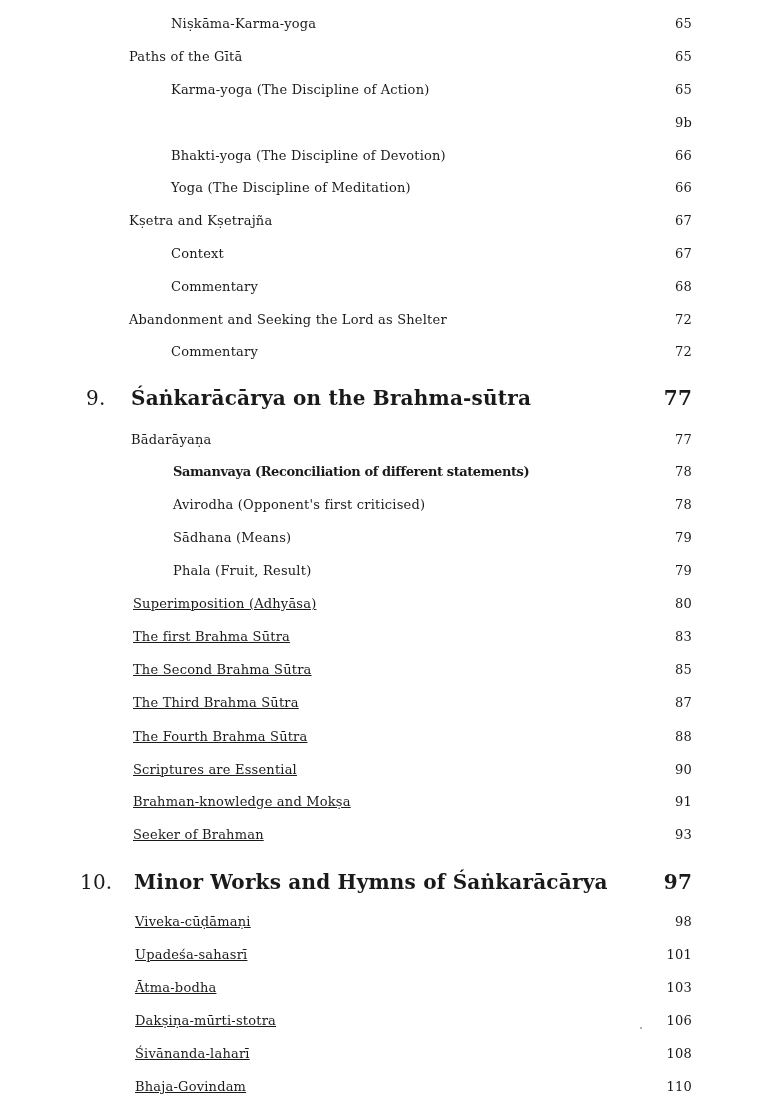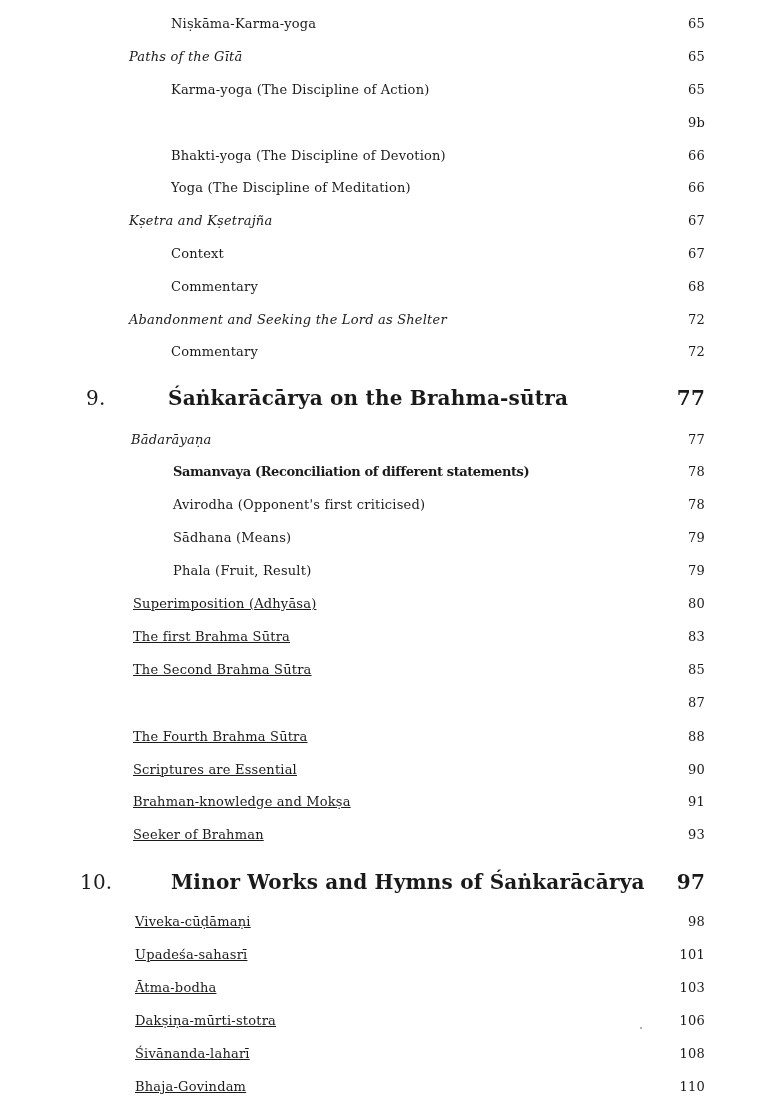--- a/index.html
+++ b/index.html
@@ -29,38 +29,38 @@
       font-size: 13px;
       line-height: 30px;
       letter-spacing: 0.2px;
     }
     .row .label {
       position: absolute;
       white-space: nowrap;
     }
     .row .page {
       position: absolute;
-      right: 75px;
+      right: 88px;
       text-align: right;
       white-space: nowrap;
     }
-    .lvl1 .label { left: 129px; font-style: italic; }
+    .lvl1 .label { left: 129px; }
     .lvl2 .label { left: 171px; }
     .lvl1b .label { left: 133px; text-decoration: underline; }
     .lvl2b .label { left: 173px; }
     .chapter {
       font-weight: bold;
       font-size: 20px;
     }
     .chapter .num {
       position: absolute;
       font-weight: normal;
       white-space: nowrap;
     }
-    .chapter .label { left: 131px; margin-left: 37px; }
+    .chapter .label { left: 131px; }
     .dot-speck {
       position: absolute;
       left: 640px;
       top: 1027px;
       width: 2px;
       height: 2px;
       border-radius: 1px;
       background: #999;
     }
     .condensed { letter-spacing: -0.4px; font-weight: bold; }
@@ -145,20 +145,21 @@
   </div>
   <div class="row lvl1b" style="top:622px">
     <span class="label">The first Brahma Sūtra</span>
     <span class="page">83</span>
   </div>
   <div class="row lvl1b" style="top:655px">
     <span class="label">The Second Brahma Sūtra</span>
     <span class="page">85</span>
   </div>
   <div class="row lvl1b" style="top:688px">
+    <span class="label">The Third Brahma Sūtra</span>
     <span class="page">87</span>
   </div>
   <div class="row lvl1b" style="top:722px">
     <span class="label">The Fourth Brahma Sūtra</span>
     <span class="page">88</span>
   </div>
   <div class="row lvl1b" style="top:755px">
     <span class="label">Scriptures are Essential</span>
     <span class="page">90</span>
   </div>

